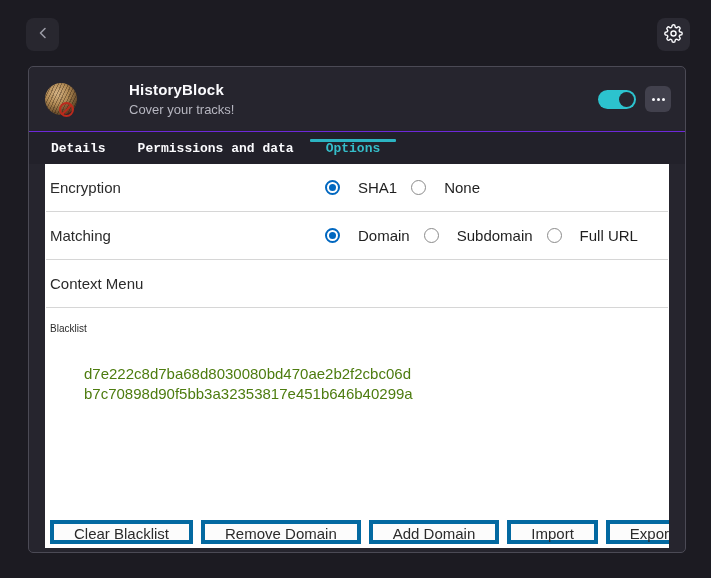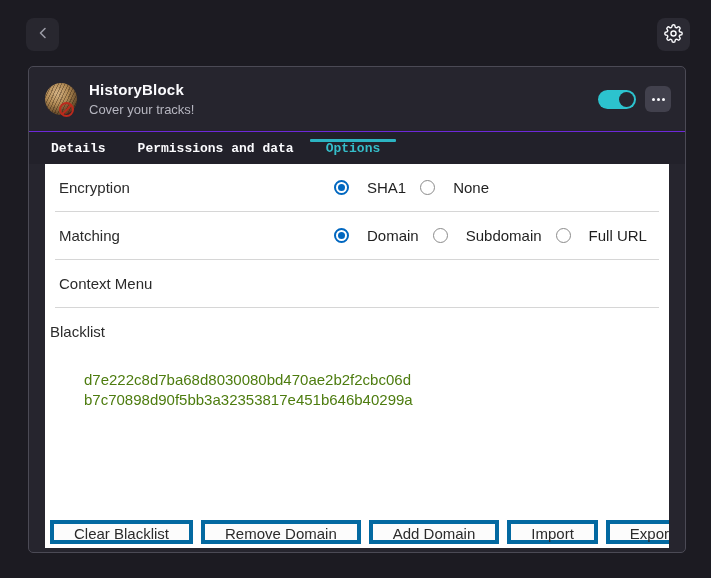--- a/index.html
+++ b/index.html
@@ -22,21 +22,21 @@
   .gear-btn{right:21px;}
 
   
   .card{
     position:absolute;left:28px;top:66px;width:658px;height:487px;
     background:#26252e;border:1px solid #4b4a55;border-radius:5px;
     display:flex;flex-direction:column;box-sizing:border-box;
   }
   .card-header{
     height:64px;flex:0 0 64px;display:flex;align-items:center;
-    padding:0 14px 0 16px;box-sizing:border-box;
+    padding:0 14px 0 16px;box-sizing:border-box;gap:40px;
   }
   .ext-icon{
     position:relative;width:32px;height:32px;border-radius:50%;flex:0 0 32px;
     background:radial-gradient(circle at 38% 32%, #d4b284 0%, #b08a55 38%, #6b4f2e 68%, #2e2010 100%);
     overflow:visible;
   }
   .ext-icon::before{
     content:"";position:absolute;inset:0;border-radius:50%;
     background:repeating-linear-gradient(115deg, rgba(30,15,5,.35) 0 1px, transparent 1px 3px);
   }
@@ -84,37 +84,37 @@
   }
 
   
   .panel{
     flex:1;margin:0 16px 4px;background:#ffffff;
     display:flex;flex-direction:column;overflow:hidden;
     color:#2b2b2b;
   }
   .option-row{
     display:flex;align-items:center;height:48px;flex:0 0 48px;
-    margin:0 10px;padding:0 4px;border-bottom:1px solid #d6d6d6;box-sizing:border-box;
+    margin:0 1px;padding:0 4px;border-bottom:1px solid #d6d6d6;box-sizing:border-box;
   }
   .option-label{width:275px;font-size:15px;color:#2b2b2b;}
   .radio-group{display:flex;align-items:center;gap:14px;}
   .radio-option{display:flex;align-items:center;gap:18px;cursor:pointer;}
   .radio{
     width:15px;height:15px;border-radius:50%;box-sizing:border-box;
     border:1px solid #8b8b8b;background:#fff;position:relative;flex:0 0 15px;
   }
   .radio.checked{border:2px solid #0067c0;}
   .radio.checked::after{
     content:"";position:absolute;inset:2px;border-radius:50%;background:#0067c0;
   }
   .radio-text{font-size:15px;color:#1f1f1f;}
 
   .blacklist-section{flex:1;display:flex;flex-direction:column;padding:15px 5px 4px;box-sizing:border-box;}
-  .blacklist-label{font-size:15px;color:#2b2b2b;}
+  .blacklist-label{font-size:10px;color:#2b2b2b;}
   .blacklist-entries{margin:30px 0 12px 34px;font-size:15px;line-height:20px;color:#4d7c0f;}
   .blacklist-entries div{white-space:nowrap;}
 
   .button-row{
     margin-top:auto;display:flex;justify-content:space-between;gap:8px;
   }
   .btn{
     border:4px solid #0369a1;background:#fcfcfc;color:#2b2b2b;
     font-family:inherit;font-size:15px;padding:1px 20px;height:24px;
     cursor:pointer;white-space:nowrap;

